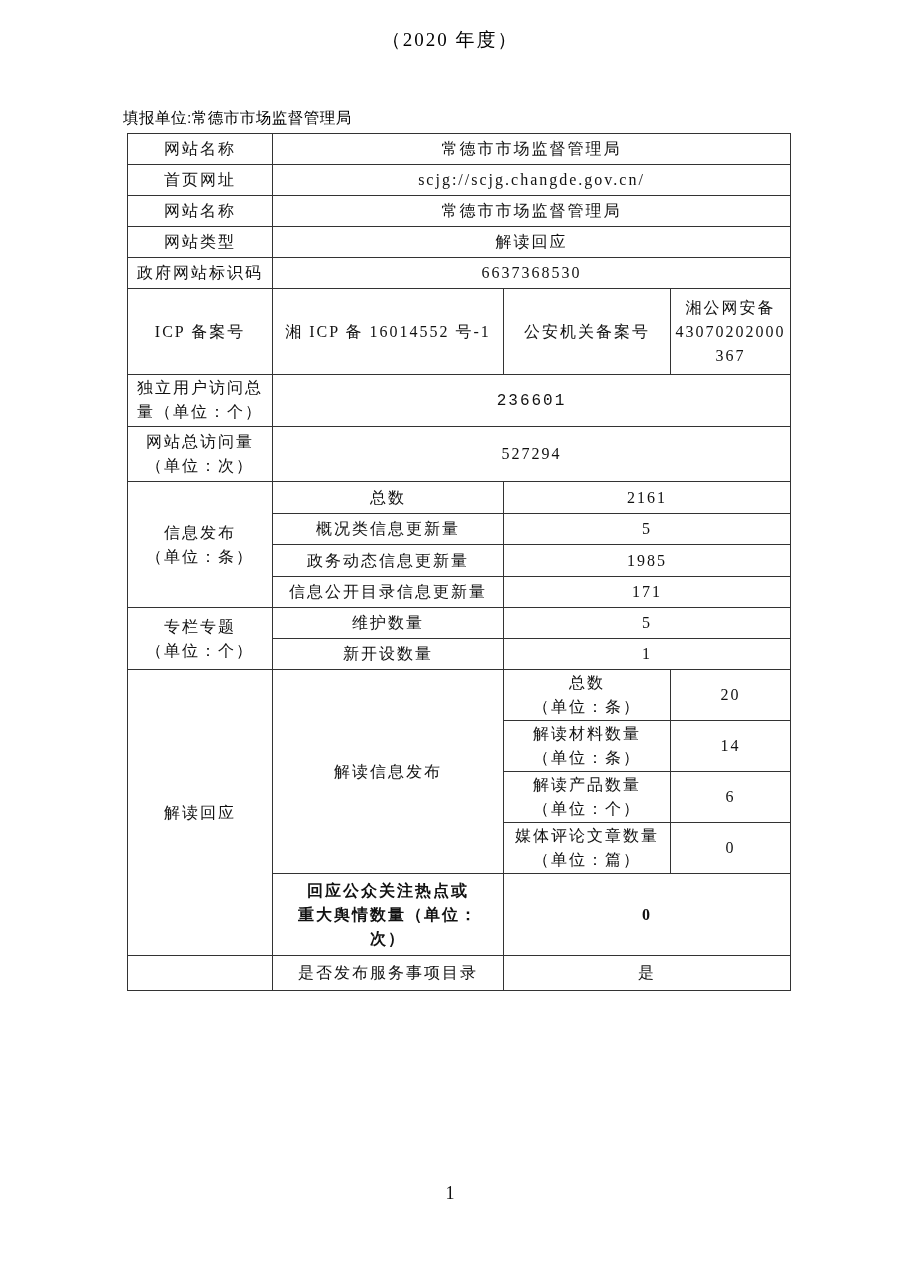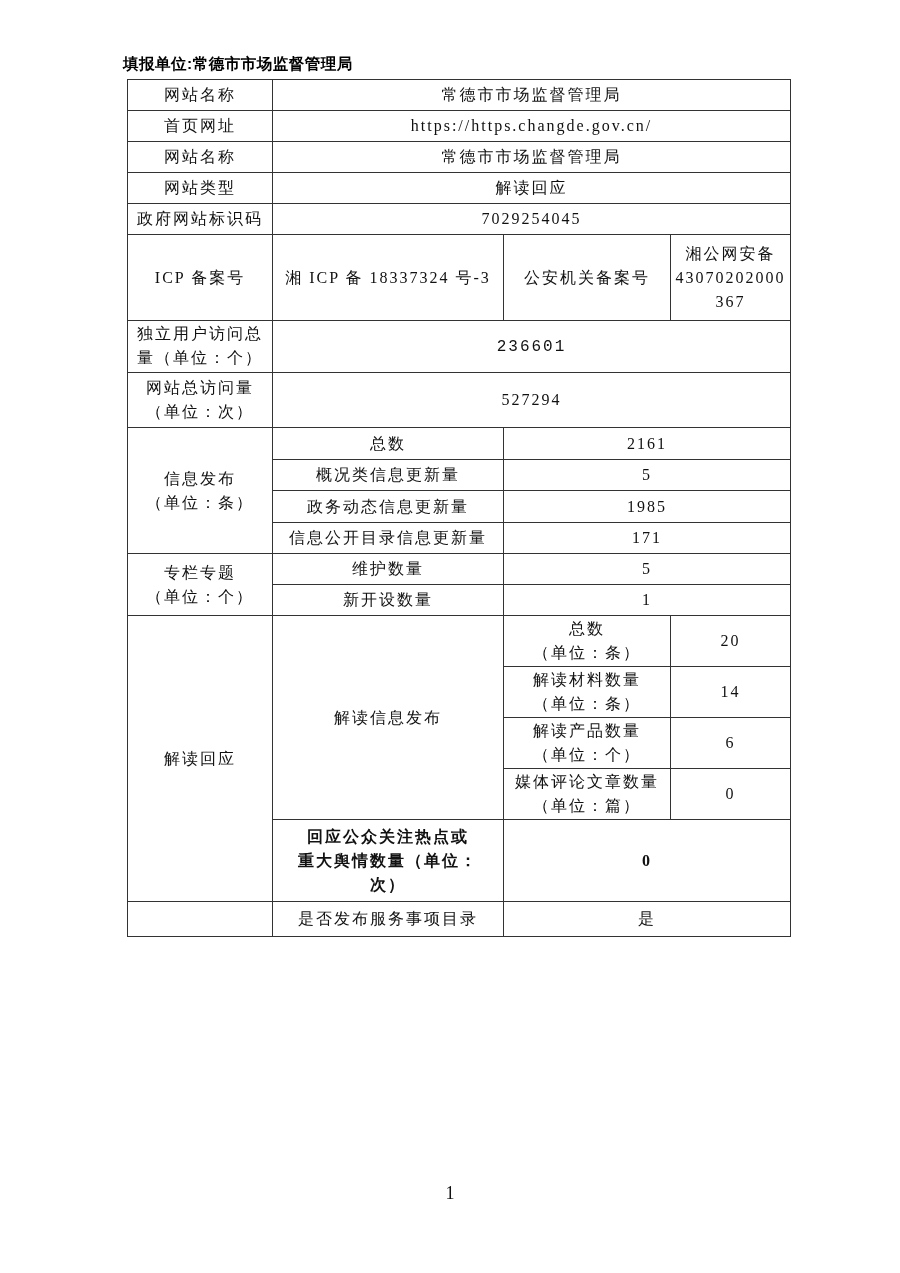--- a/index.html
+++ b/index.html
@@ -27,21 +27,21 @@
     margin-top: 26px;
     text-align: center;
     font-size: 19px;
     line-height: 28px;
     letter-spacing: 2px;
     color: #000000;
   }
   .report-unit {
     margin: 53px 0 0 123px;
     font-family: "Liberation Sans", sans-serif;
-    font-weight: bold;
+    font-weight: normal;
     font-size: 15.5px;
     line-height: 22px;
     letter-spacing: 0.5px;
     color: #000000;
   }
   table.report {
     margin: 4px 0 0 127px;
     width: 663px;
     border-collapse: collapse;
     table-layout: fixed;
@@ -75,59 +75,60 @@
     text-align: center;
     font-size: 18px;
     color: #111111;
   }
 </style>
 </head>
 <body>
 
 <div class="page">
 
+  <div class="doc-subtitle">（2020 年度）</div>
   <div class="report-unit">填报单位:常德市市场监督管理局</div>
 
   <table class="report">
     <colgroup>
       <col style="width:145px">
       <col style="width:231px">
       <col style="width:167px">
       <col style="width:120px">
     </colgroup>
 
     <tbody>
         <tr class="h31">
       <td>网站名称</td>
       <td colspan="3">常德市市场监督管理局</td>
     </tr>
 
     <tr class="h31">
       <td>首页网址</td>
-      <td colspan="3" class="val">https://https.changde.gov.cn/</td>
+      <td colspan="3" class="val">scjg://scjg.changde.gov.cn/</td>
     </tr>
 
     <tr class="h31">
       <td>网站名称</td>
       <td colspan="3">常德市市场监督管理局</td>
     </tr>
 
     <tr class="h31">
       <td>网站类型</td>
       <td colspan="3">解读回应</td>
     </tr>
 
     <tr class="h31">
       <td>政府网站标识码</td>
-      <td colspan="3" class="val">7029254045</td>
+      <td colspan="3" class="val">6637368530</td>
     </tr>
 
     <tr class="h86">
       <td>ICP 备案号</td>
-      <td class="tight">湘 ICP 备 18337324 号-3</td>
+      <td class="tight">湘 ICP 备 16014552 号-1</td>
       <td>公安机关备案号</td>
       <td class="val">湘公网安备
 43070202000
 367</td>
     </tr>
 
     <tr class="h52">
       <td>独立用户访问总
 量（单位：个）</td>
       <td colspan="3" class="val">236601</td>

